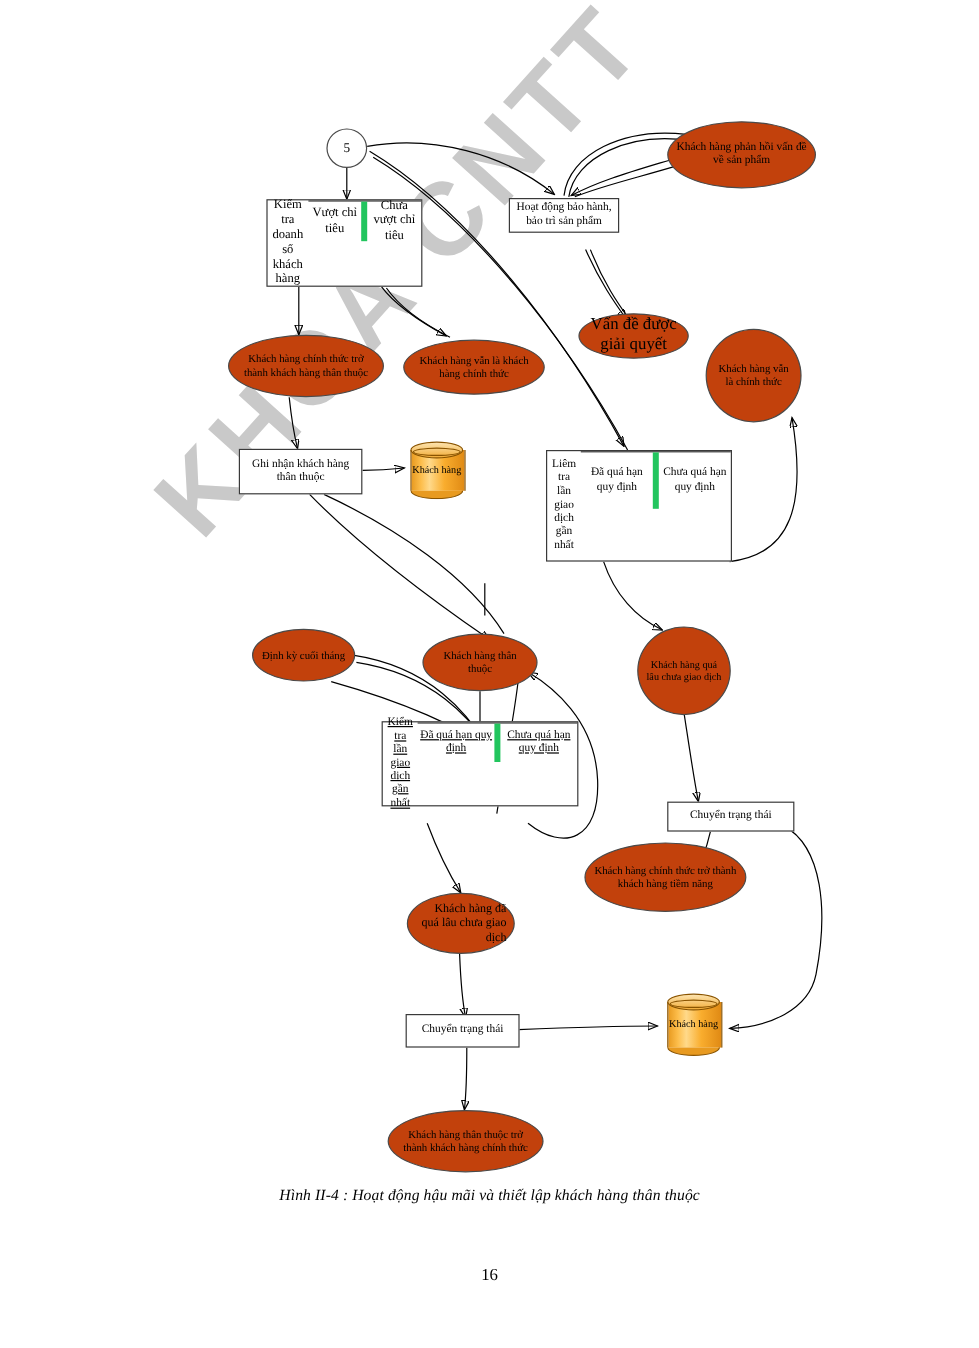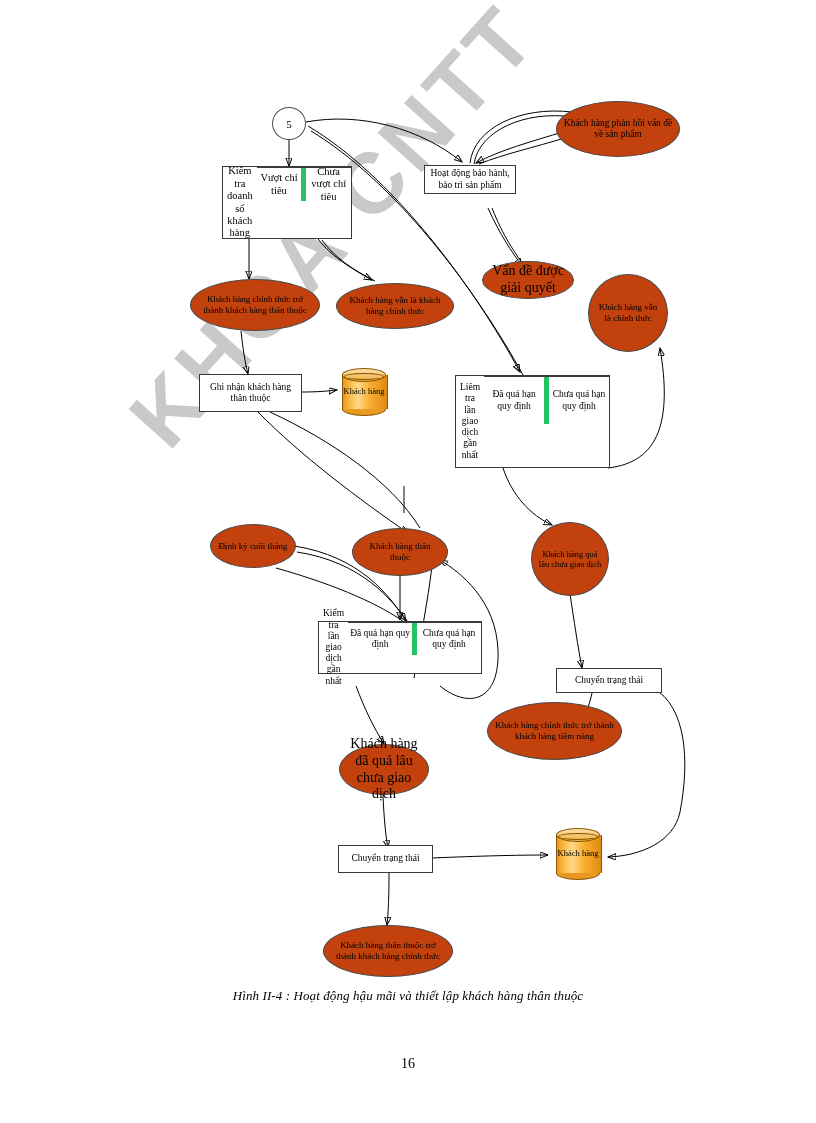--- a/index.html
+++ b/index.html
@@ -235,33 +235,33 @@
     </div>
 
     <div class="node ellipse" style="left:352px;top:528px;width:96px;height:48px;font-size:9px;">
       <span>Khách hàng thân thuộc</span>
     </div>
 
     <div class="node ellipse" style="left:531px;top:522px;width:78px;height:74px;font-size:8.5px;">
       <span>Khách hàng quá lâu chưa giao dịch</span>
     </div>
 
-    <div class="node rect" style="left:318px;top:621px;width:164px;height:53px;font-size:9.5px;">
+    <div class="node rect" style="left:318px;top:601px;width:164px;height:71px;font-size:9.5px;text-decoration:underline;">
       <div class="title">Kiểm tra lần giao dịch gần nhất</div>
       <div class="split" style="height:32px;">
         <div class="cell">Đã quá hạn quy định</div>
         <div class="cell">Chưa quá hạn quy định</div>
       </div>
     </div>
 
     <div class="node rect" style="left:556px;top:668px;width:106px;height:25px;font-size:9.5px;">
       <div class="title">Chuyển trạng thái</div>
     </div>
 
-    <div class="node ellipse" style="left:339px;top:744px;width:90px;height:51px;font-size:14px;">
+    <div class="node ellipse" style="left:339px;top:744px;width:90px;height:51px;font-size:10px;text-align:right;">
       <span>Khách hàng đã quá lâu chưa giao dịch</span>
     </div>
 
     <div class="node ellipse" style="left:487px;top:702px;width:135px;height:58px;font-size:9px;">
       <span>Khách hàng chính thức trở thành khách hàng tiềm năng</span>
     </div>
 
     <div class="node db" style="left:556px;top:828px;width:44px;height:52px;font-size:8.5px;">
       <div class="body"></div>
       <div class="top"></div>

